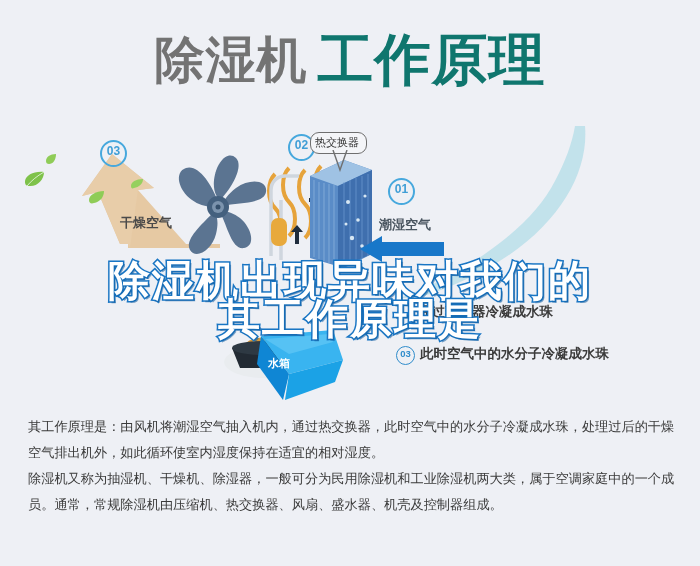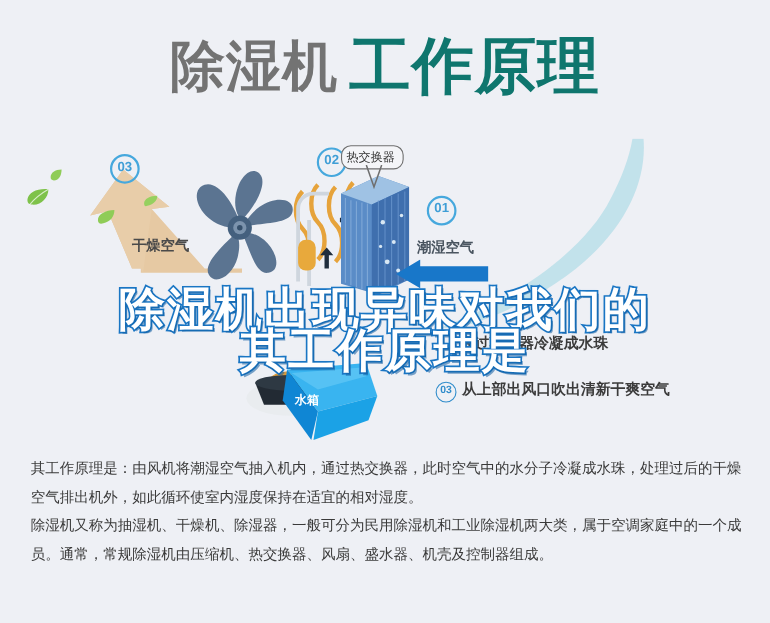--- a/index.html
+++ b/index.html
@@ -280,21 +280,21 @@
 
   </div>
 
   <div class="headline">
     <div>除湿机出现异味对我们的</div>
     <div>其工作原理是</div>
   </div>
 
   <div class="legend legend-02">经过蒸发器冷凝成水珠</div>
   <div class="legend legend-03">
-    <span class="lbadge">03</span><span>从上部出风口吹出清新干爽空气</span>
+    <span class="lbadge">03</span><span>此时空气中的水分子冷凝成水珠</span>
   </div>
 
   <div class="body-text">
     <p class="para p2">其工作原理是：由风机将潮湿空气抽入机内，通过热交换器，此时空气中的水分子冷凝成水珠，处理过后的干燥空气排出机外，如此循环使室内湿度保持在适宜的相对湿度。</p>
     <p class="para p1">除湿机又称为抽湿机、干燥机、除湿器，一般可分为民用除湿机和工业除湿机两大类，属于空调家庭中的一个成员。通常，常规除湿机由压缩机、热交换器、风扇、盛水器、机壳及控制器组成。</p>
   </div>
 
 </div>
 
 </body></html>

